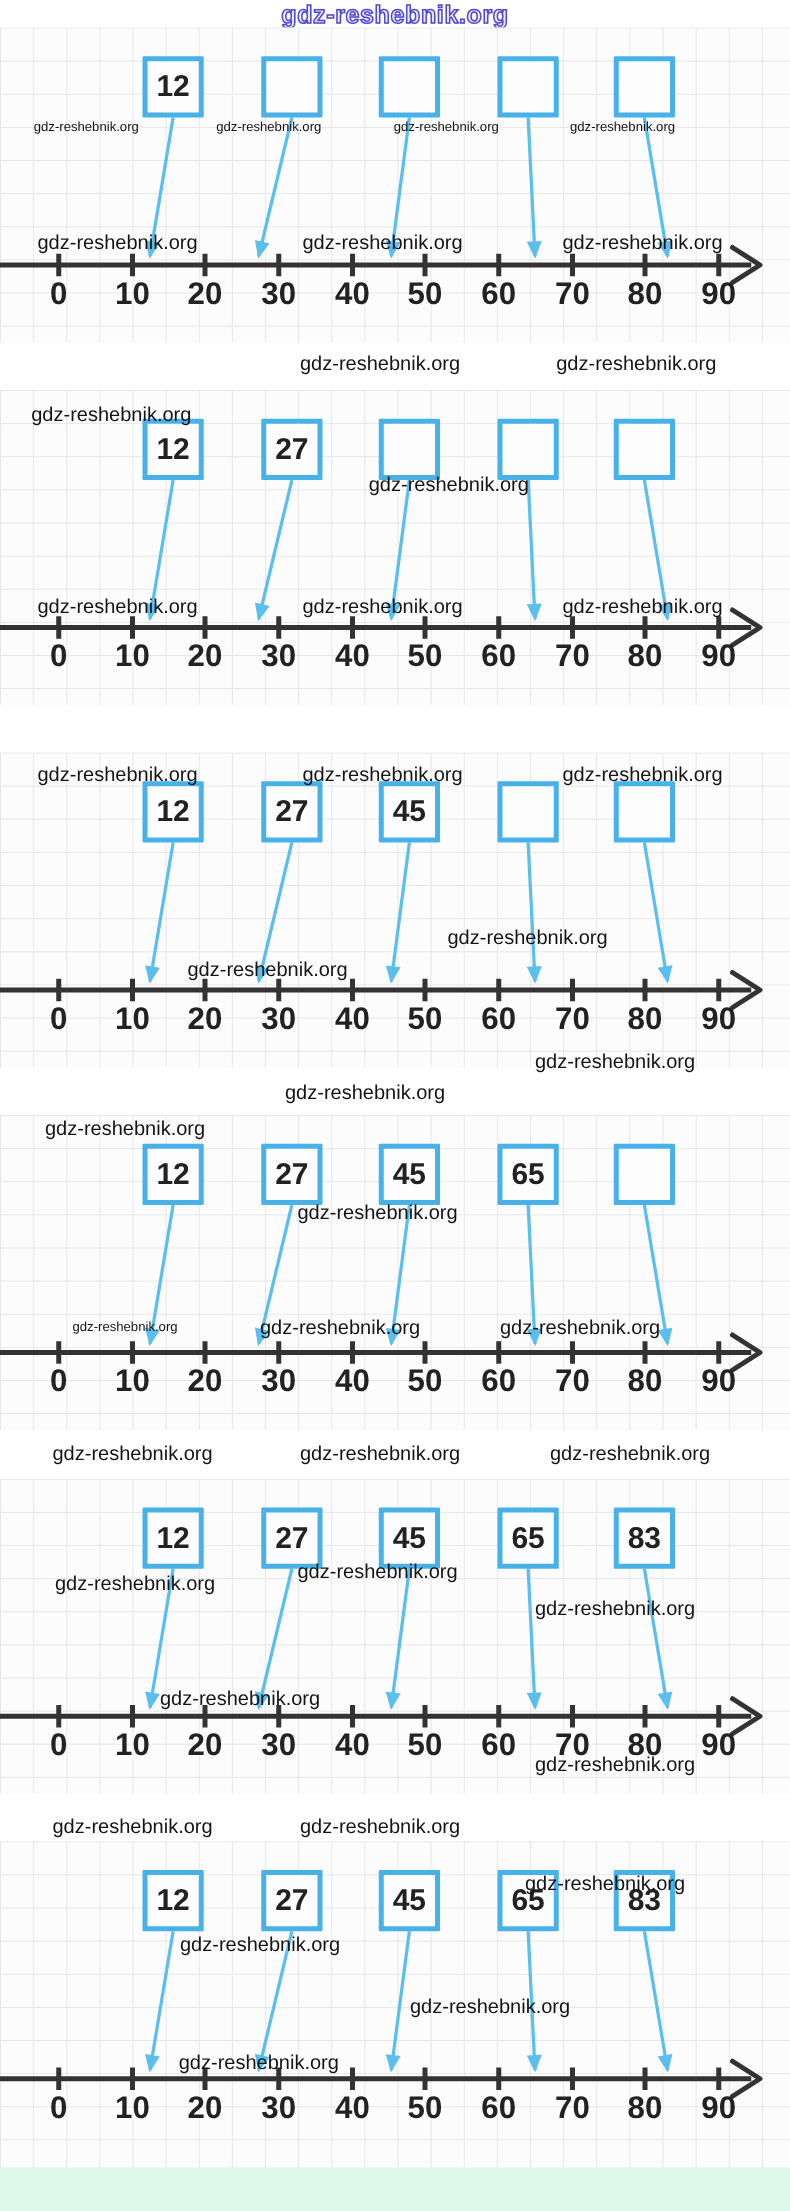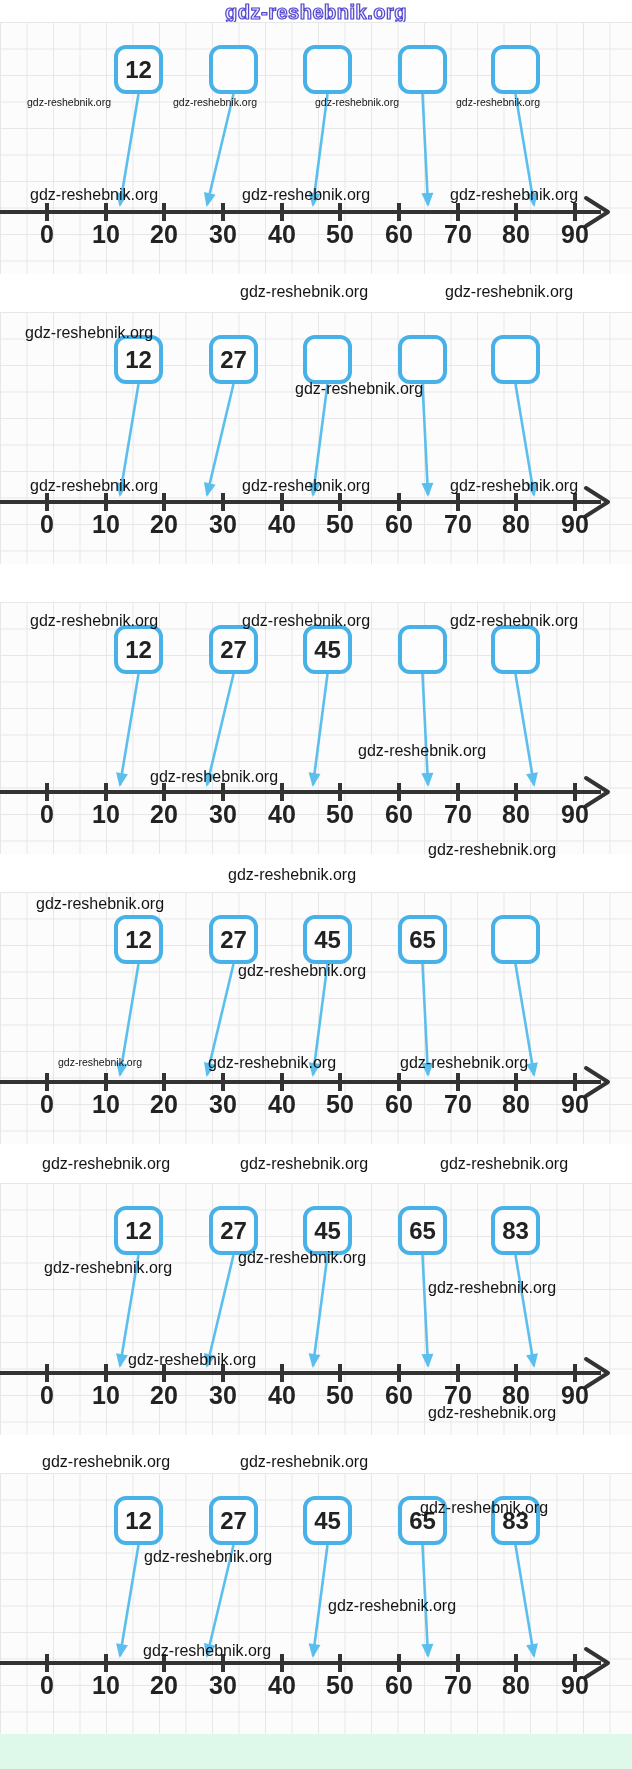--- a/index.html
+++ b/index.html
@@ -16,21 +16,21 @@
     position:absolute;left:0;width:632px;
     background-color:#fcfcfc;
     background-image:
       linear-gradient(to right,#e7e7e7 1px,transparent 1px),
       linear-gradient(to bottom,#e7e7e7 1px,transparent 1px);
     background-size:26.5px 26.5px;
   }
   .panel-svg{position:absolute;left:0;width:632px;height:260px;overflow:visible;}
   .card{
     position:absolute;width:41px;height:41px;
-    border:4px solid #47b1e8;background:#fdfdfd;border-radius:12px;
+    border:4px solid #47b1e8;background:#fdfdfd;border-radius:1px;
     display:flex;align-items:center;justify-content:center;
     font-size:24px;font-weight:bold;color:#222222;
   }
   .wm{
     position:absolute;font-size:16px;color:#141414;white-space:nowrap;
     font-family:"Liberation Sans",sans-serif;
   }
   .wm.small{font-size:10.5px;}
   .bottom-strip{position:absolute;left:0;width:632px;background:#def8ea;}
 </style>

